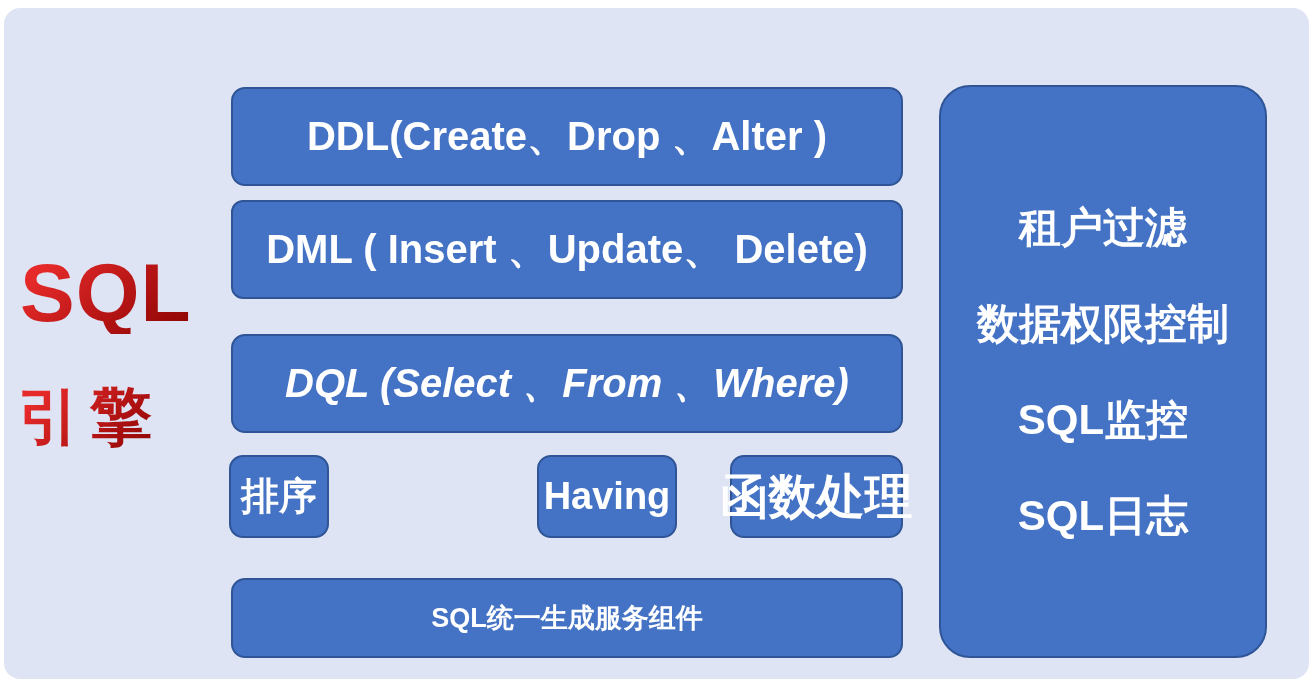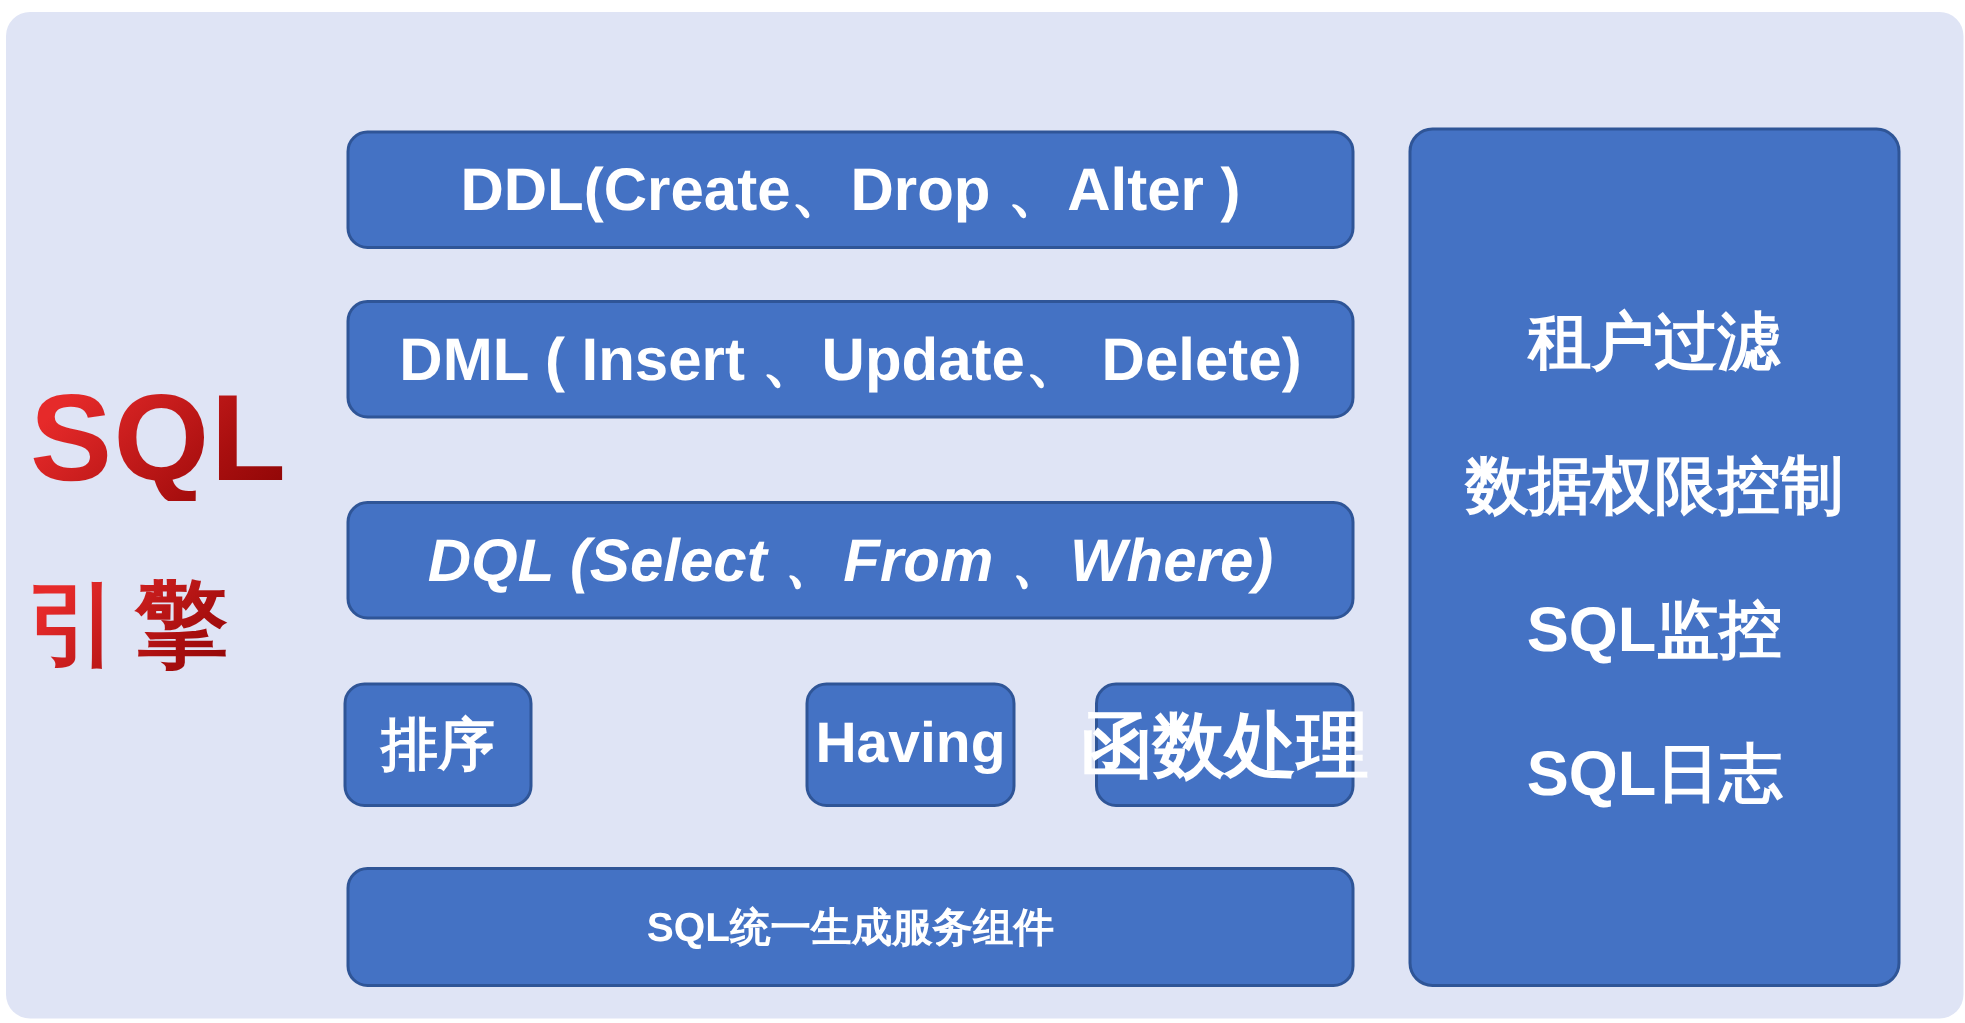--- a/index.html
+++ b/index.html
@@ -37,39 +37,39 @@
     border: 2px solid #2f5597;
     border-radius: 14px;
     display: flex;
     align-items: center;
     justify-content: center;
     color: #ffffff;
     font-weight: bold;
     white-space: nowrap;
     box-sizing: border-box;
   }
-  .row-wide { left: 231px; width: 672px; height: 79px; font-size: 40px; }
+  .row-wide { left: 231px; width: 672px; height: 99px; font-size: 40px; }
   .box-ddl { top: 87px; }
-  .box-dml { top: 200px; }
+  .box-dml { top: 200px; border-radius: 12px; }
   .box-dql { top: 334px; font-style: italic; }
   .box-gen { top: 578px; height: 80px; font-size: 27px; }
 
   .clause { top: 455px; height: 83px; font-size: 38px; }
-  .clause-sort   { left: 229px; width: 126px; }
+  .clause-sort   { left: 229px; width: 100px; }
   .clause-group  { left: 381px; width: 127px; }
   .clause-having { left: 537px; width: 140px; }
   .clause-func   { left: 730px; width: 173px; font-size: 48px; }
 
   .right-box {
     position: absolute;
     left: 939px; top: 85px;
     width: 328px; height: 573px;
     background: #4472c4;
     border: 2px solid #2f5597;
-    border-radius: 16px;
+    border-radius: 31px;
     display: flex;
     flex-direction: column;
     align-items: center;
     justify-content: center;
     gap: 48px;
     box-sizing: border-box;
   }
   .right-item {
     color: #ffffff;
     font-weight: bold;

